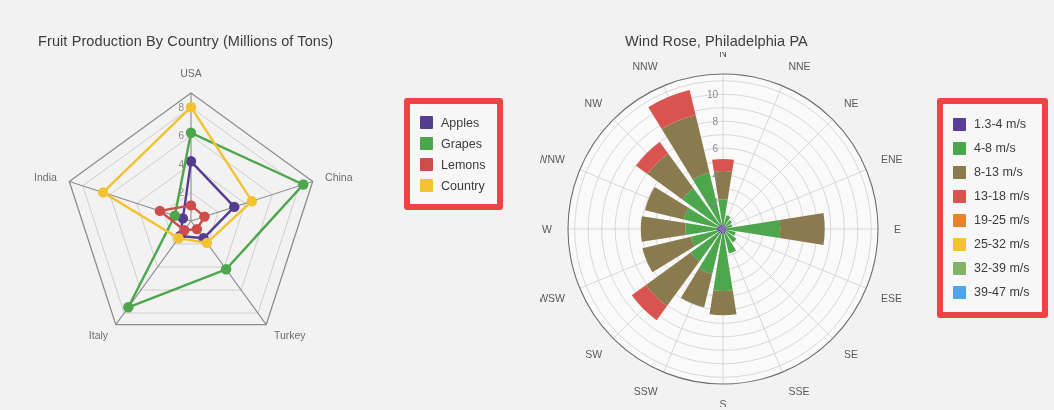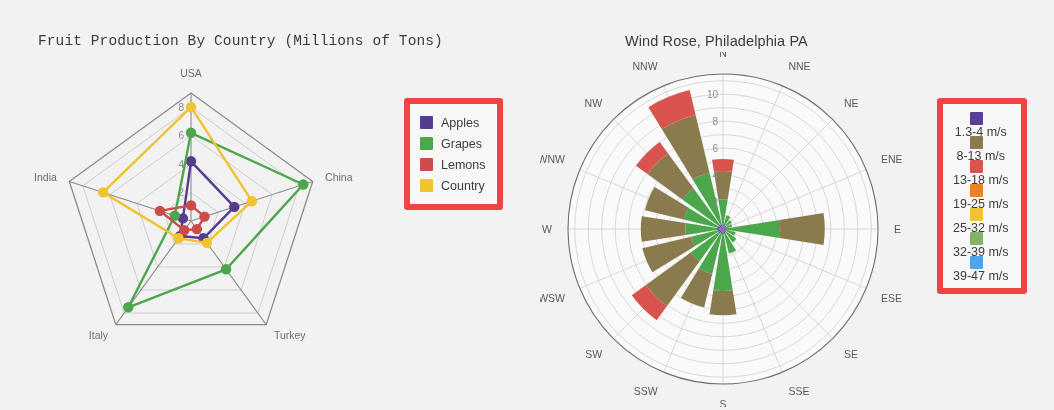--- a/index.html
+++ b/index.html
@@ -14,38 +14,38 @@
   #radar-panel{left:0;width:520px;}
   #rose-panel{left:520px;width:534px;text-decoration:underline;}
 
   .chart-title{
     position:absolute;
     font-size:14.5px;
     color:#3c3c3c;
     white-space:nowrap;
     letter-spacing:.1px;
   }
-  #radar-title{left:38px;top:33px;font-family:Liberation Mono, monospace;}
+  #radar-title{left:38px;top:33px;}
   #rose-title{left:105px;top:33px;}
 
   .legend-box{
     position:absolute;
     background:#f7f7f7;
     border:6px solid #ef4444;
     border-radius:3px;
     padding:8px 12px 8px 10px;
     box-sizing:border-box;
   }
   #radar-legend{left:404px;top:98px;}
   #rose-legend{left:417px;top:98px;}
   .legend-row{
     display:flex;align-items:center;
     height:21px;
   }
-  #rose-legend .legend-row{height:24px;flex-direction:column;}
+  #rose-legend .legend-row{height:24px;}
   .swatch{
     width:13px;height:13px;
     margin-right:8px;
     flex:0 0 auto;
     border-radius:1px;
   }
   .legend-label{
     font-size:12.5px;
     color:#3c3c3c;
     white-space:nowrap;
@@ -239,20 +239,24 @@
       <text x="62.1" y="55.1" class="rose-label" text-anchor="end">NW</text>
       <text x="117.6" y="18.0" class="rose-label" text-anchor="end">NNW</text>
     </svg>
 
   <div class="legend-box" id="rose-legend">
       <div class="legend-row">
         <span class="swatch" style="background: rgb(91, 60, 151);"></span>
         <span class="legend-label">1.3-4 m/s</span>
       </div>
       <div class="legend-row">
+        <span class="swatch" style="background: rgb(76, 166, 76);"></span>
+        <span class="legend-label">4-8 m/s</span>
+      </div>
+      <div class="legend-row">
         <span class="swatch" style="background: rgb(138, 123, 79);"></span>
         <span class="legend-label">8-13 m/s</span>
       </div>
       <div class="legend-row">
         <span class="swatch" style="background: rgb(217, 83, 79);"></span>
         <span class="legend-label">13-18 m/s</span>
       </div>
       <div class="legend-row">
         <span class="swatch" style="background: rgb(232, 131, 42);"></span>
         <span class="legend-label">19-25 m/s</span>

